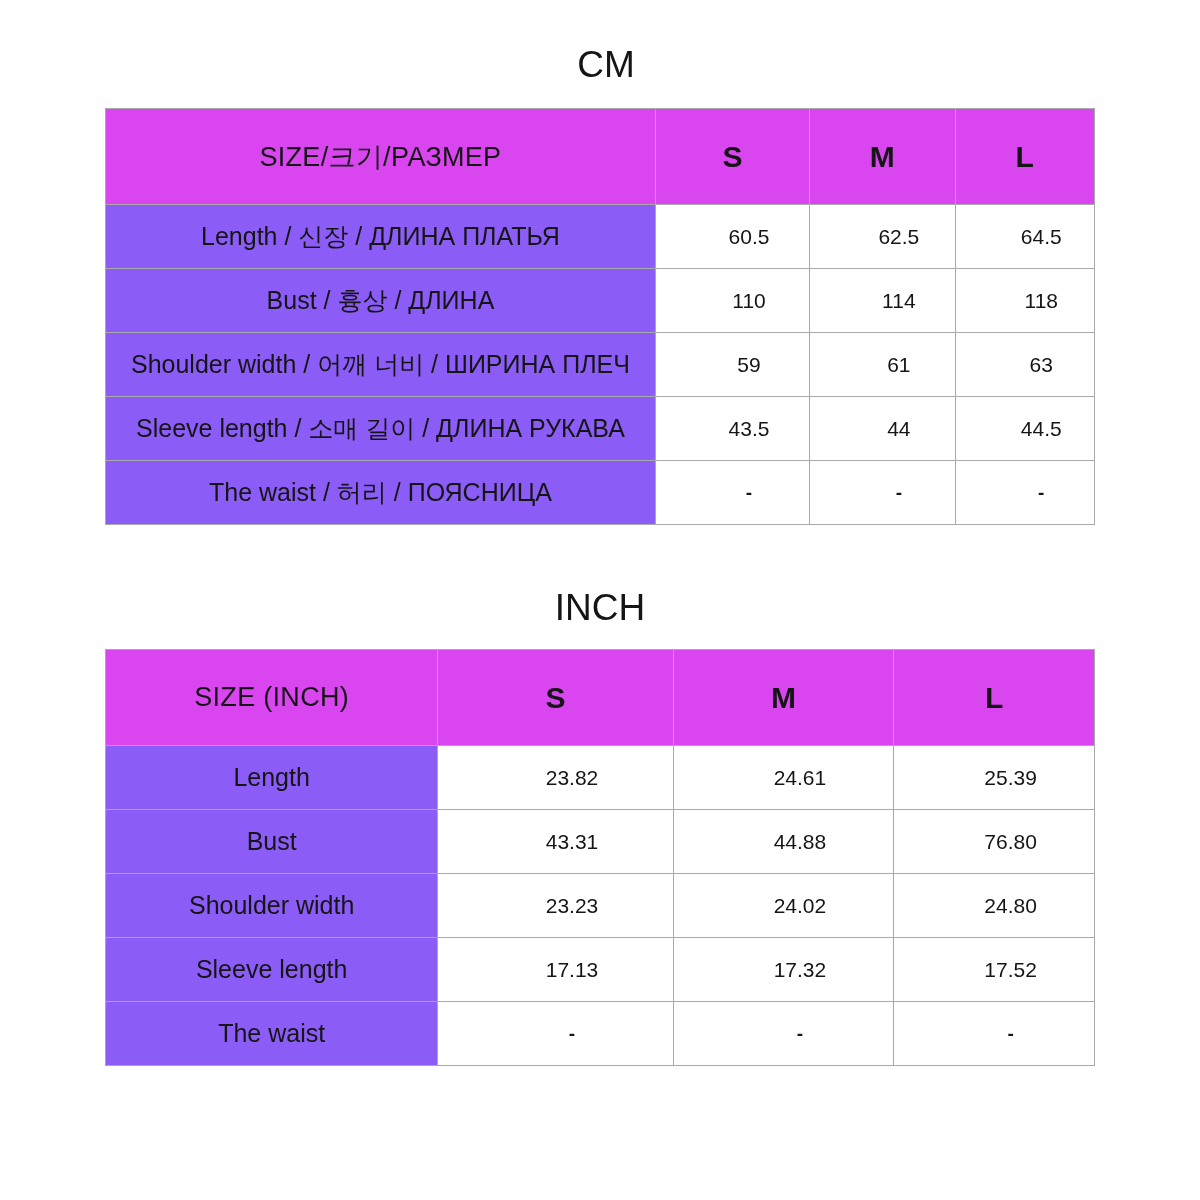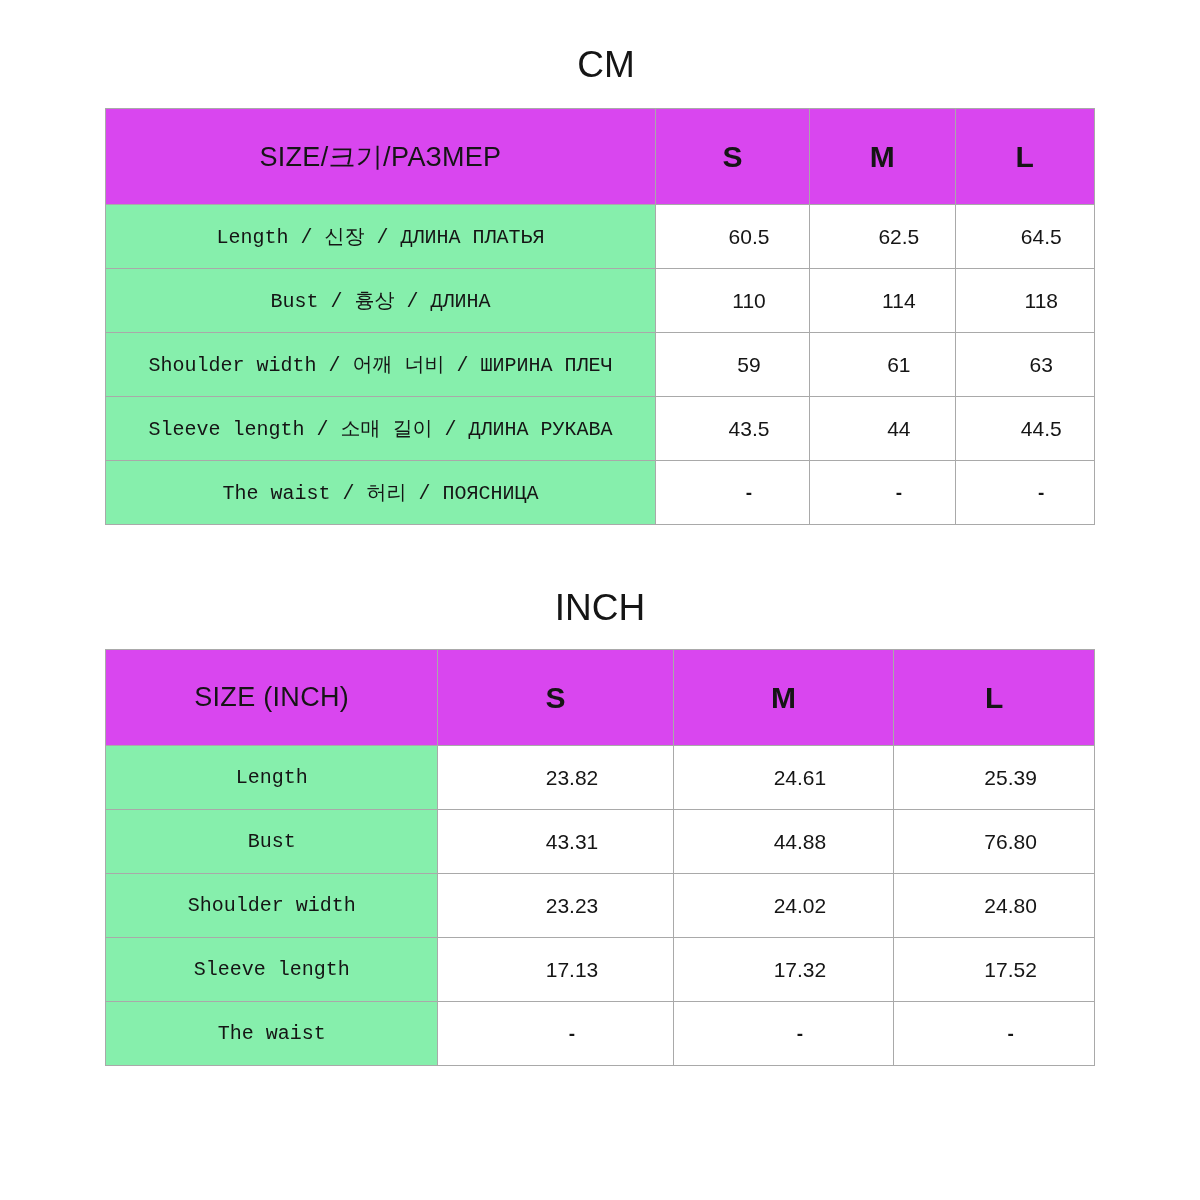--- a/index.html
+++ b/index.html
@@ -43,23 +43,22 @@
   }
   .size-table thead th {
     background: #d946ef;
     height: 96px;
     font-weight: 400;
   }
   .size-table th.label-head { font-size: 27px; letter-spacing: 0.3px; }
   .size-table th.size-head  { font-size: 30px; font-weight: 700; }
   .size-table tbody td { height: 64px; }
   .size-table td.row-label {
-    background: #86efac;
-    font-size: 20px;
-    font-family: Liberation Mono, monospace;
+    background: #8b5cf6;
+    font-size: 25px;
   }
   .size-table td.value { font-size: 21px; padding-left: 39px; }
   .size-table td.value.dash { font-weight: 700; font-size: 19px; }
 
   .cm-table   th:nth-child(1) { width: 55.6%; }
   .cm-table   th:nth-child(2) { width: 15.6%; }
   .cm-table   th:nth-child(3) { width: 14.7%; }
   .cm-table   th:nth-child(4) { width: 14.1%; }
 
   .inch-table th:nth-child(1) { width: 33.6%; margin-top: 48px; }

